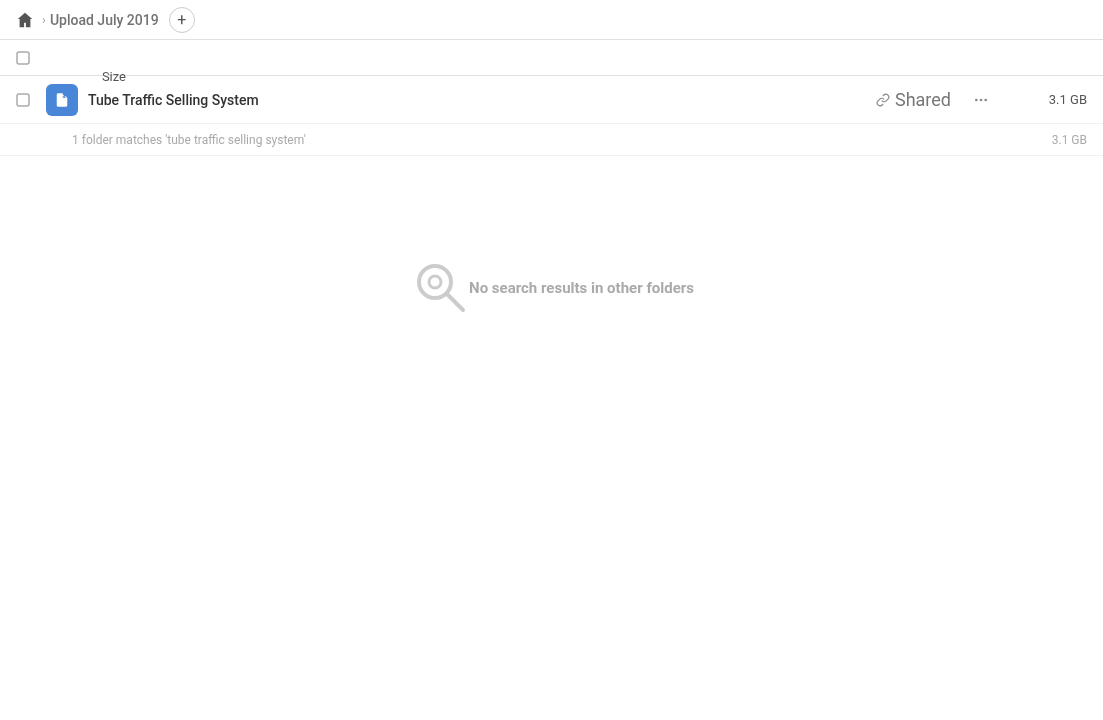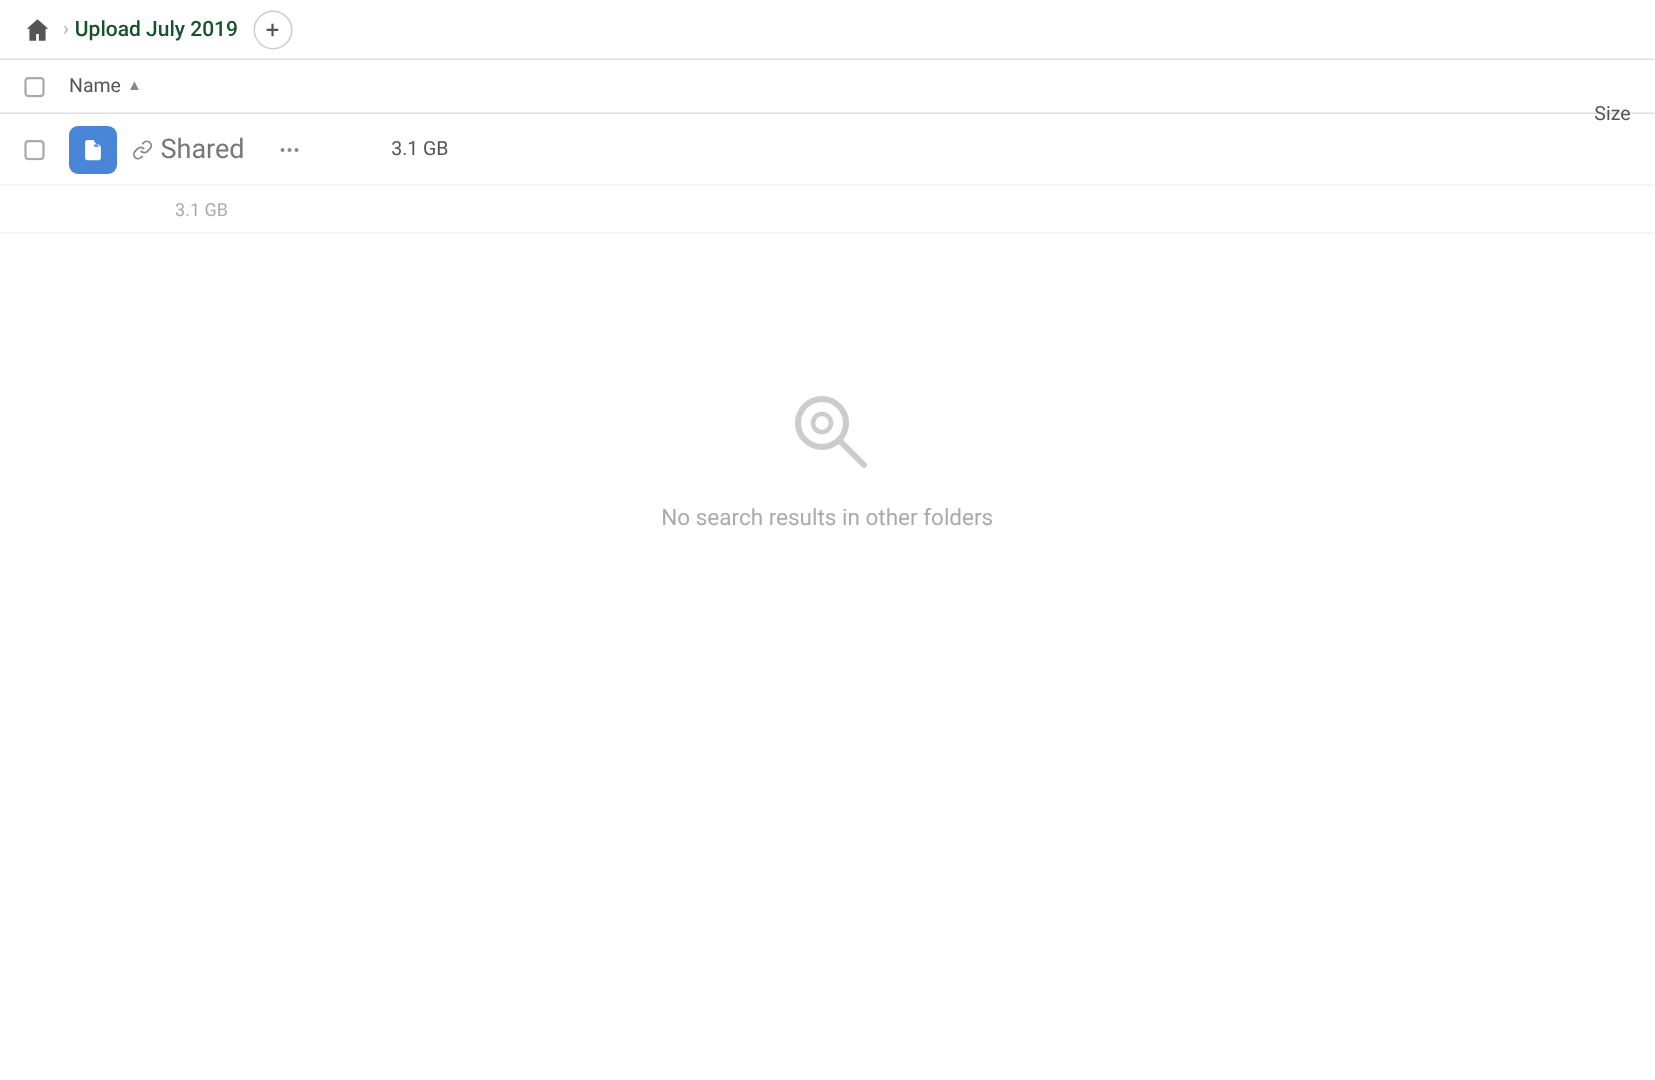--- a/index.html
+++ b/index.html
@@ -41,21 +41,21 @@
       height: 18px;
     }
 
     .breadcrumb-separator {
       color: #aaa;
       margin: 0 4px;
       font-size: 13px;
     }
 
     .breadcrumb-label {
-      color: #14532d;
+      color: #737373;
       font-size: 14px;
       font-weight: 500;
       cursor: pointer;
     }
 
     .add-btn {
       display: flex;
       align-items: center;
       justify-content: center;
       width: 26px;
@@ -183,25 +183,25 @@
 
     .sub-result-size {
       width: 80px;
       text-align: right;
       font-size: 12px;
       color: #aaa;
     }
 
     .empty-state {
       display: flex;
-      flex-direction: column;
+      flex-direction: row;
       align-items: center;
       justify-content: center;
       padding: 100px 0 0 0;
-      gap: 16px;
+      font-weight: bold;
     }
 
     .empty-icon {
       color: #ccc;
     }
 
     .empty-text {
       color: #aaa;
       font-size: 15px;
     }
@@ -229,61 +229,59 @@
   <div class="add-btn">
     <span>+</span>
   </div>
 </div>
 
 <div class="column-header">
   <div class="checkbox-area">
     <svg width="14" height="14" viewBox="0 0 14 14" fill="none" stroke="#aaa" stroke-width="1.5">
       <rect x="1" y="1" width="12" height="12" rx="2"></rect>
     </svg>
-  </div>
-  <div class="col-name">
-    <span>Name</span>
-    <span class="sort-arrow">▲</span>
   </div>
   <span class="col-size">Size</span>
 </div>
 
 <div class="file-row">
   <div class="file-checkbox">
     <svg width="14" height="14" viewBox="0 0 14 14" fill="none" stroke="#aaa" stroke-width="1.5">
       <rect x="1" y="1" width="12" height="12" rx="2"></rect>
     </svg>
   </div>
   <div class="file-icon">
     <svg width="18" height="18" viewBox="0 0 24 24" fill="white">
       <path d="M17 7H13V3H7C5.9 3 5 3.9 5 5v14c0 1.1.9 2 2 2h10c1.1 0 2-.9 2-2V9l-2-2zM13 9V4.5l4.5 4.5H13z"></path>
       <circle cx="12" cy="14" r="2" fill="white"></circle>
       <path d="M8 17c0-2.2 1.8-4 4-4s4 1.8 4 4" stroke="white" stroke-width="1.5" fill="none"></path>
     </svg>
   </div>
+  <span class="file-name">Tube Traffic Selling System</span>
   <div class="file-shared">
     <span class="link-icon">
       <svg width="14" height="14" viewBox="0 0 24 24" fill="none" stroke="#888" stroke-width="2">
         <path d="M10 13a5 5 0 007.54.54l3-3a5 5 0 00-7.07-7.07l-1.72 1.71"></path>
         <path d="M14 11a5 5 0 00-7.54-.54l-3 3a5 5 0 007.07 7.07l1.71-1.71"></path>
       </svg>
     </span>
     <span>Shared</span>
   </div>
   <div class="file-more">
     <svg width="16" height="16" viewBox="0 0 24 24" fill="#888">
       <circle cx="5" cy="12" r="2"></circle>
       <circle cx="12" cy="12" r="2"></circle>
       <circle cx="19" cy="12" r="2"></circle>
     </svg>
   </div>
   <span class="file-size">3.1 GB</span>
 </div>
 
 <div class="sub-result">
+  <span class="sub-result-text">1 folder matches 'tube traffic selling system'</span>
   <span class="sub-result-size">3.1 GB</span>
 </div>
 
 <div class="empty-state">
   <div class="empty-icon">
     <svg width="60" height="60" viewBox="0 0 60 60" fill="none">
       <circle cx="26" cy="26" r="16" stroke="#ccc" stroke-width="4"></circle>
       <line x1="38" y1="38" x2="54" y2="54" stroke="#ccc" stroke-width="4" stroke-linecap="round"></line>
       <circle cx="26" cy="26" r="6" stroke="#ccc" stroke-width="3"></circle>
     </svg>

